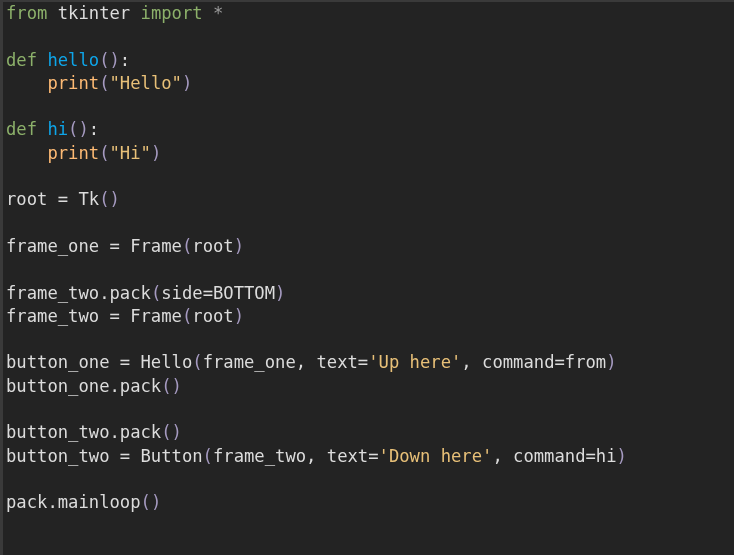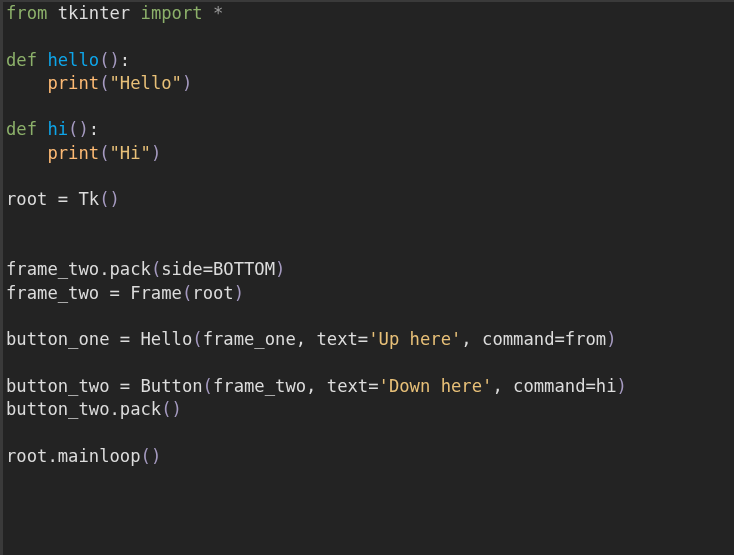--- a/index.html
+++ b/index.html
@@ -25,23 +25,25 @@
   <div class="line"><span class="kw">from</span> <span>tkinter</span> <span class="kw">import</span> <span class="dim">*</span></div>
   <div class="line"> </div>
   <div class="line"><span class="kw">def</span> <span class="fn">hello</span><span class="punc">()</span><span>:</span></div>
   <div class="line"><span>    </span><span class="bi">print</span><span class="punc">(</span><span class="str">"Hello"</span><span class="punc">)</span></div>
   <div class="line"> </div>
   <div class="line"><span class="kw">def</span> <span class="fn">hi</span><span class="punc">()</span><span>:</span></div>
   <div class="line"><span>    </span><span class="bi">print</span><span class="punc">(</span><span class="str">"Hi"</span><span class="punc">)</span></div>
   <div class="line"> </div>
   <div class="line"><span>root = Tk</span><span class="punc">()</span></div>
   <div class="line"> </div>
+  <div class="line"><span>frame_one = Frame</span><span class="punc">(</span><span>root</span><span class="punc">)</span></div>
   <div class="line"> </div>
   <div class="line"><span>frame_two.pack</span><span class="punc">(</span><span>side=BOTTOM</span><span class="punc">)</span></div>
   <div class="line"><span>frame_two = Frame</span><span class="punc">(</span><span>root</span><span class="punc">)</span></div>
   <div class="line"> </div>
   <div class="line"><span>button_one = Hello</span><span class="punc">(</span><span>frame_one, text=</span><span class="str">'Up here'</span><span>, command=from</span><span class="punc">)</span></div>
+  <div class="line"><span>button_one.pack</span><span class="punc">()</span></div>
   <div class="line"> </div>
+  <div class="line"><span>button_two.pack</span><span class="punc">()</span></div>
   <div class="line"><span>button_two = Button</span><span class="punc">(</span><span>frame_two, text=</span><span class="str">'Down here'</span><span>, command=hi</span><span class="punc">)</span></div>
-  <div class="line"><span>button_two.pack</span><span class="punc">()</span></div>
   <div class="line"> </div>
-  <div class="line"><span>root.mainloop</span><span class="punc">()</span></div>
+  <div class="line"><span>pack.mainloop</span><span class="punc">()</span></div>
 </div>
 
 </body></html>

